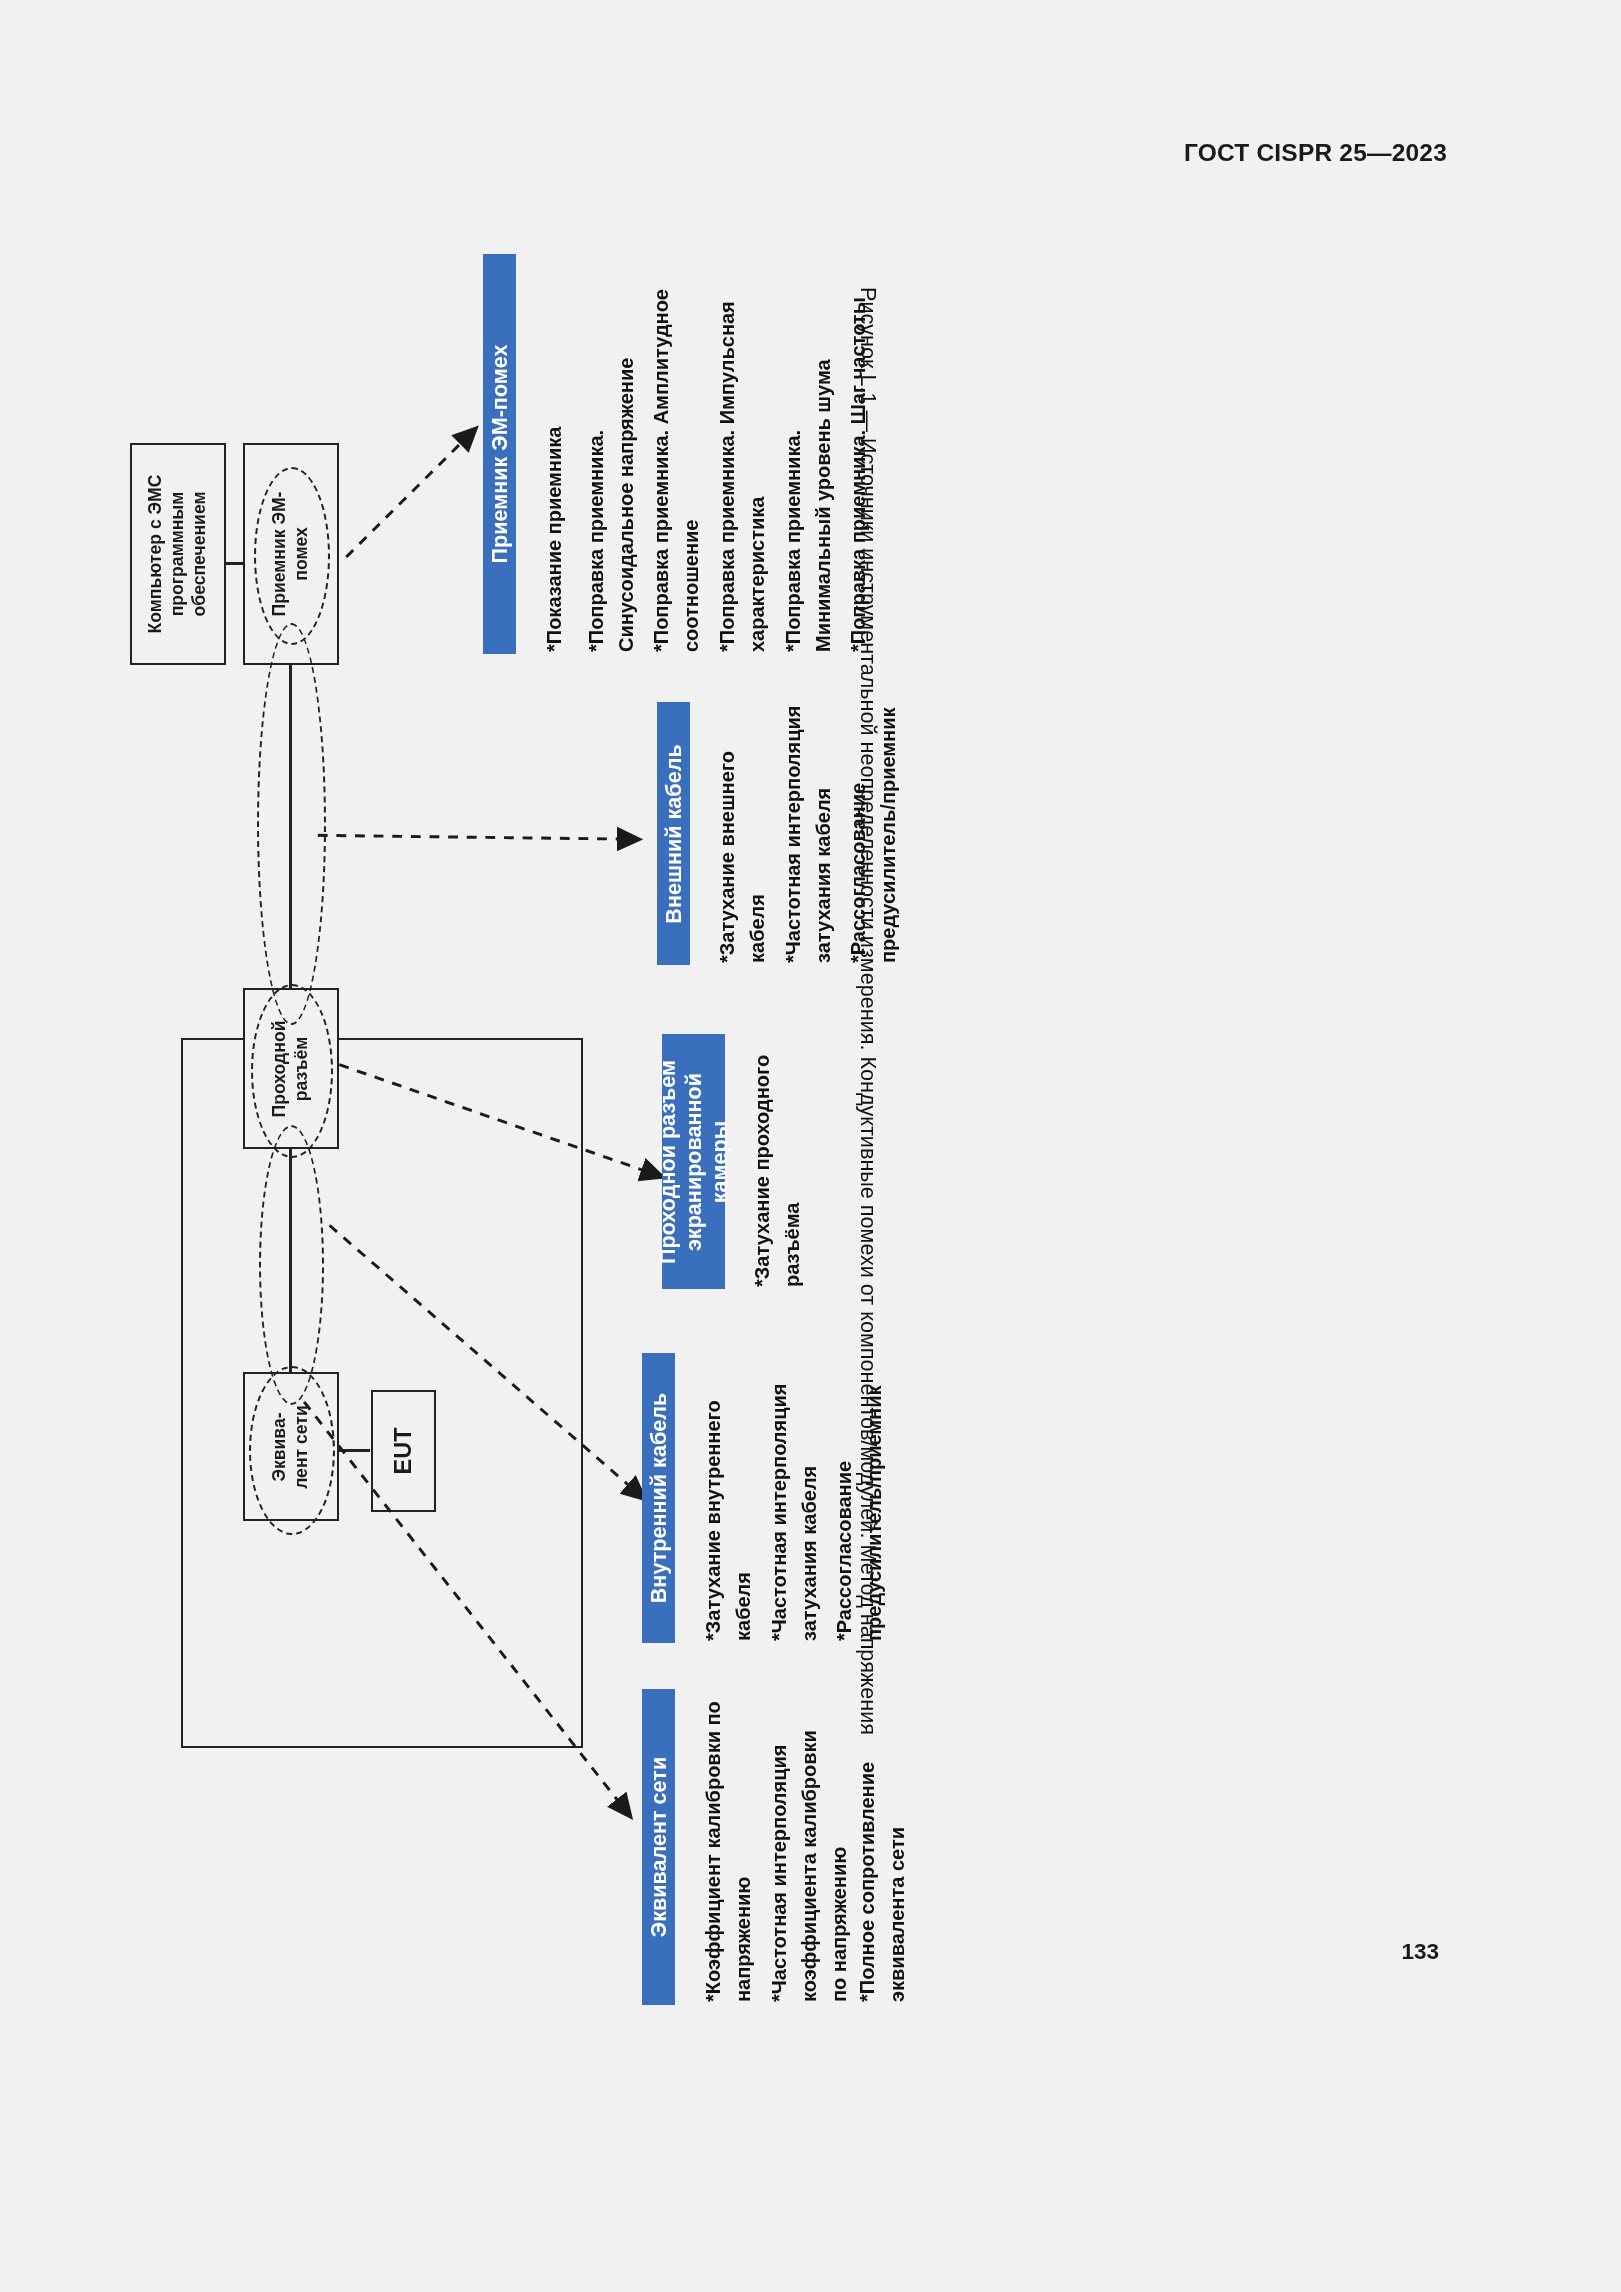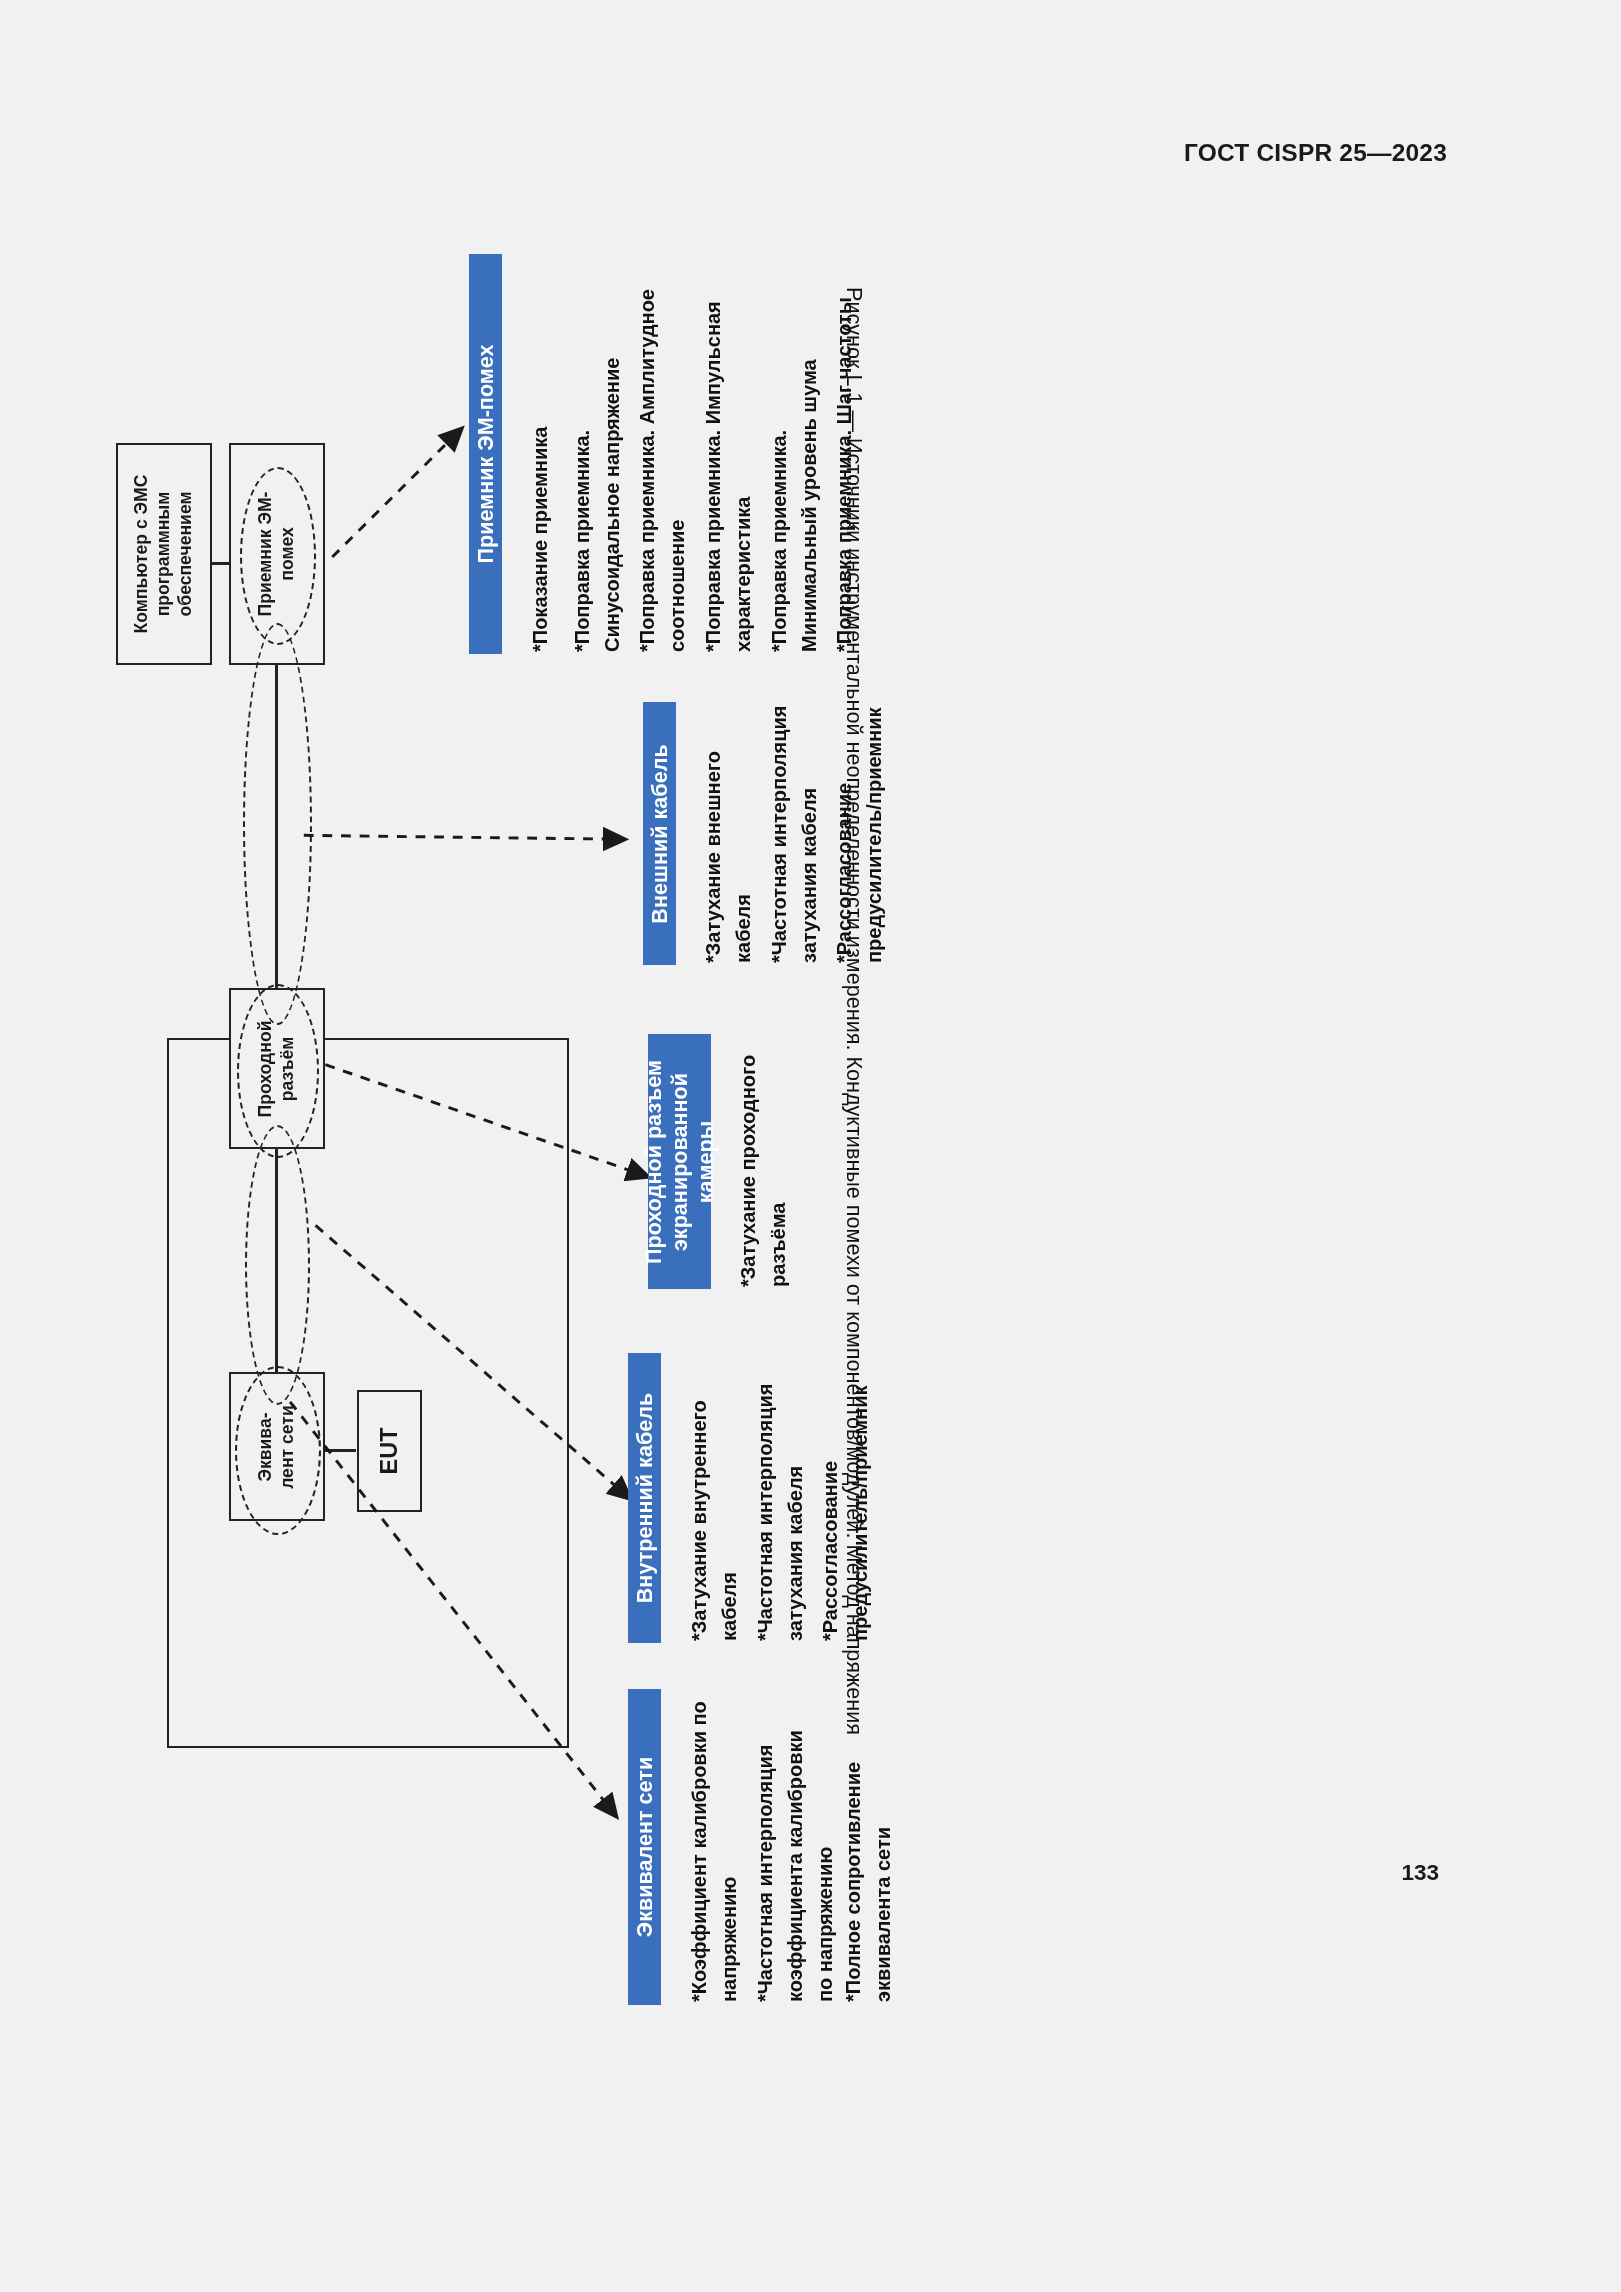--- a/index.html
+++ b/index.html
@@ -1,29 +1,29 @@
 <!DOCTYPE html>
 <html><head>
 <meta charset="utf-8">
 <style>
   html,body{margin:0;padding:0;background:#f1f1f1;}
   body{
     width:1621px;height:2293px;position:relative;overflow:hidden;
     font-family:"Liberation Sans", sans-serif;color:#1a1a1a;
   }
-  .page{position:absolute;inset:0;}
+  .page{position:absolute;inset:0;margin-left:14px;}
 
   
   .hdr{
     position:absolute;right:174px;top:139px;
     font-size:24.5px;font-weight:bold;letter-spacing:0.2px;white-space:nowrap;
   }
   
   .pageno{
-    position:absolute;right:182px;top:1860px;
+    position:absolute;right:182px;top:1939px;
     font-size:22.5px;font-weight:bold;
   }
 
   
   .caption{
     position:absolute;left:867px;top:287px;width:1039px;
     transform:rotate(90deg);transform-origin:0 0;
     font-size:21.6px;white-space:nowrap;color:#111;
   }
 

